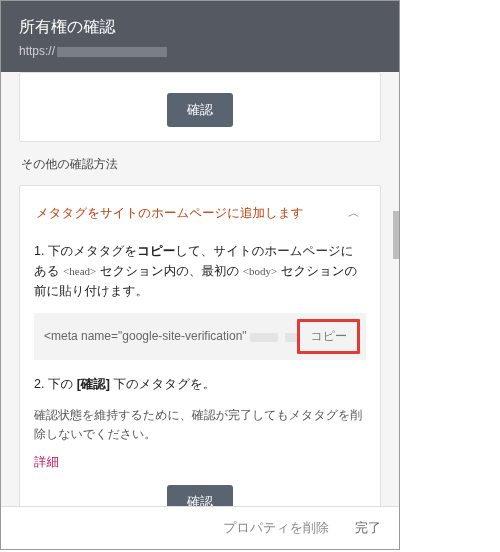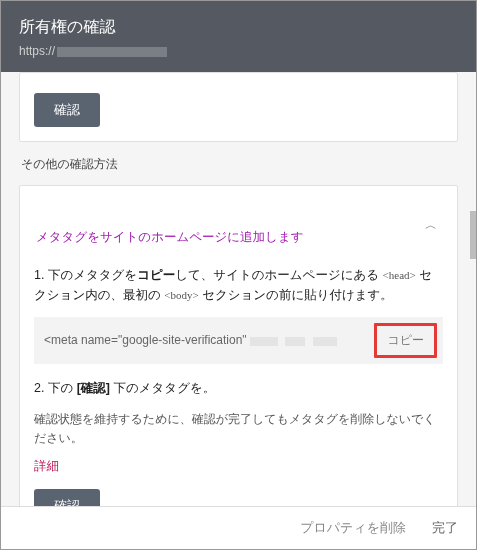--- a/index.html
+++ b/index.html
@@ -7,21 +7,21 @@
   font-family: Arial, "Hiragino Sans", "Meiryo", sans-serif;
   background: #fff;
   width: 500px;
   height: 552px;
   overflow: hidden;
   color: #202124;
   font-size: 13px;
 }
 .dialog {
   border: 1px solid #999;
-  width: 477px;
+  width: 400px;
   height: 550px;
   display: flex;
   flex-direction: column;
   position: relative;
 }
 .header {
   background: #555a62;
   color: #fff;
   padding: 16px 18px 14px 18px;
 }
@@ -49,21 +49,21 @@
   padding: 0 18px 10px 18px;
 }
 .card {
   background: #fff;
   border: 1px solid #e0e0e0;
   border-radius: 2px;
   padding: 10px 14px 14px 14px;
   margin-bottom: 14px;
 }
 .card-top { margin-top: 0; padding-top: 20px; }
-.btn-row { display: flex; justify-content: flex-start; }
+.btn-row { display: flex; justify-content: center; }
 .btn {
   background: #5a6370;
   color: #fff;
   border: none;
   border-radius: 3px;
   padding: 8px 20px;
   font-size: 13px;
   cursor: pointer;
 }
 .section-label {
@@ -78,23 +78,22 @@
 }
 .method-name {
   font-size: 13px;
   font-weight: 700;
   color: #333;
   width: 120px;
 }
 .method-desc {
   flex: 1;
   font-size: 12.5px;
-  color: #a21caf;
+  color: #c2410c;
   line-height: 1.5;
-  margin-top: 24px;
 }
 .chev {
   width: 20px;
   text-align: center;
   color: #666;
   font-size: 12px;
 }
 .step {
   font-size: 12.5px;
   color: #222;

